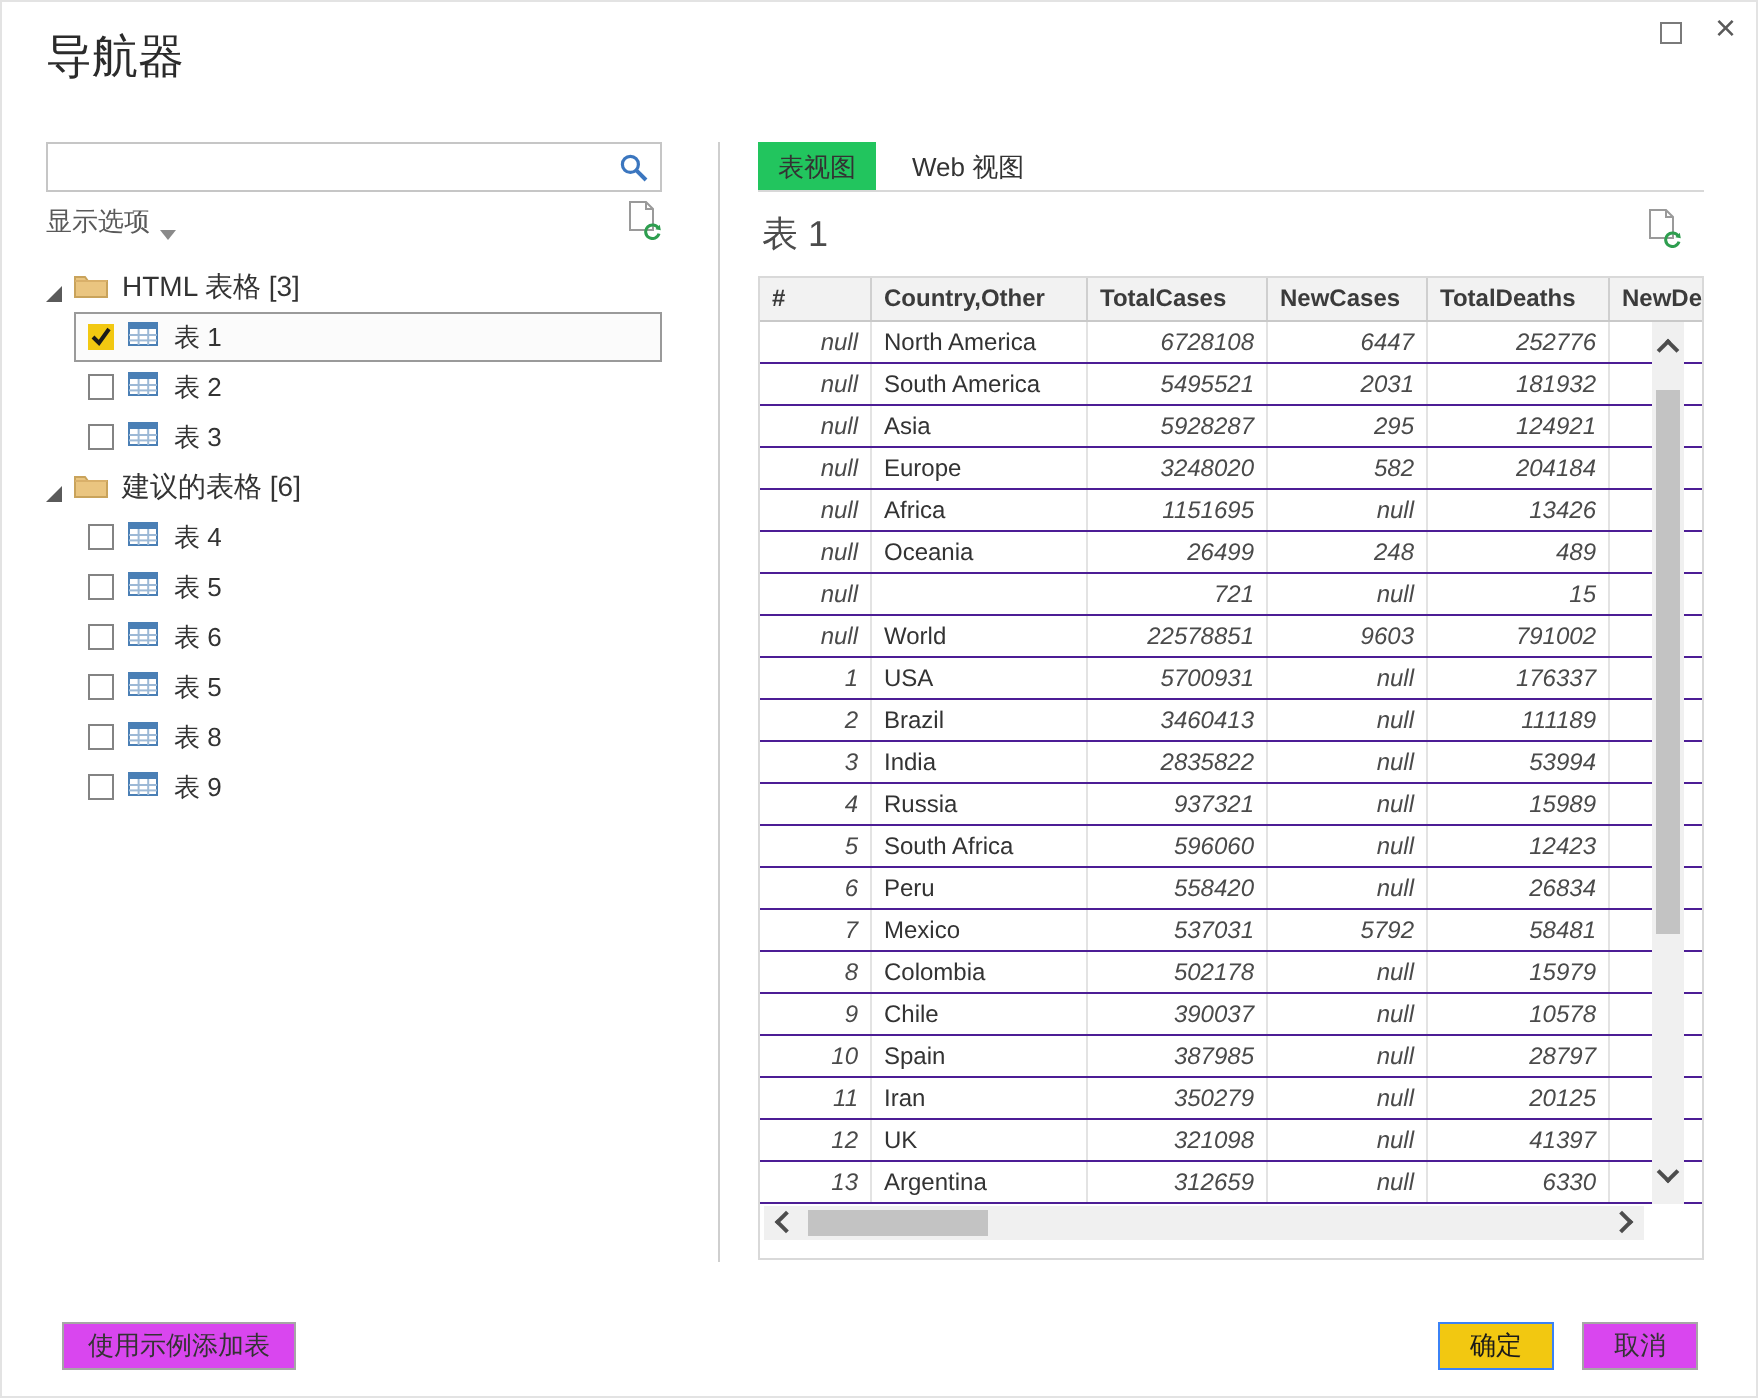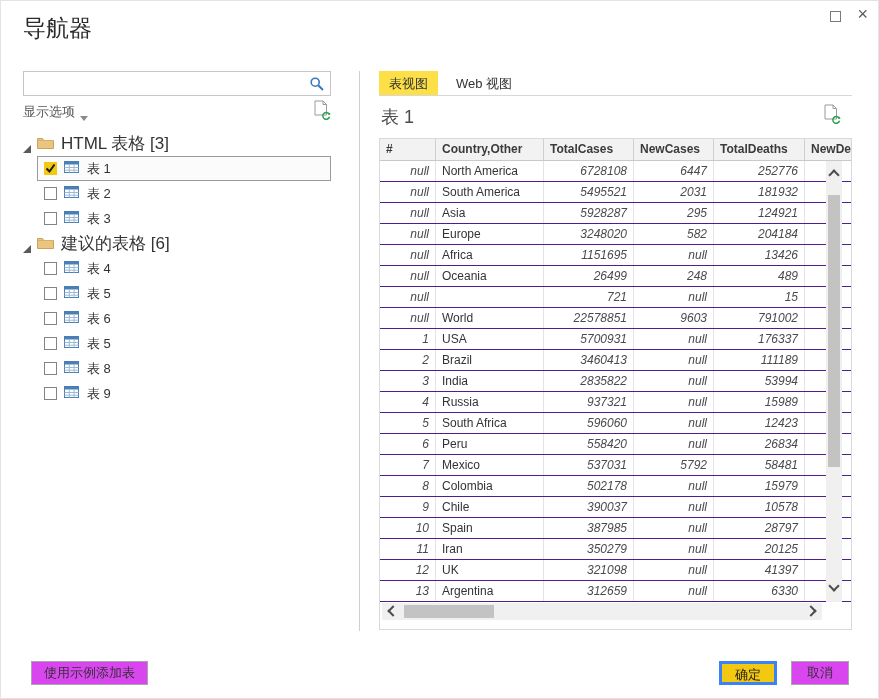--- a/index.html
+++ b/index.html
@@ -18,37 +18,37 @@
   .search-input { position:absolute; inset:0; border:0; outline:none; padding:0 26px 0 6px; font-size:13px; font-family:inherit; background:transparent; }
   .search-icon { position:absolute; right:5px; top:4px; }
 
   .options-row { position:absolute; left:22px; top:101px; width:308px; height:20px; }
   .display-options { font-size:13px; color:#595959; display:inline-flex; align-items:flex-end; gap:5px; }
   .caret-down { width:0; height:0; border-left:4px solid transparent; border-right:4px solid transparent; border-top:5px solid #8a8a8a; display:inline-block; }
   .refresh-doc { position:absolute; right:0; top:-2px; }
 
   
   .tree { position:absolute; left:22px; top:130px; width:308px; }
-  .tree-row { height:25px; display:flex; align-items:center; font-size:17px; color:#333; }
+  .tree-row { height:25px; display:flex; align-items:center; font-size:14px; color:#333; }
   .tree-row .expander { width:10px; height:10px; margin-right:4px; flex:0 0 auto; }
   .folder-icon { margin-right:7px; flex:0 0 auto; }
   .tree-child { margin-left:14px; height:25px; display:flex; align-items:center; padding-left:6px; font-size:13px; border:1px solid transparent; }
   .tree-child.selected { background:#fbfbfb; border:1px solid #9a9a9a; }
   .cb { width:13px; height:13px; margin-right:7px; flex:0 0 auto; position:relative; }
   .cb.unchecked { background:#fff; border:1px solid #838383; }
   .cb.checked { background:#f2c811; }
   .table-icon { margin-right:8px; flex:0 0 auto; }
 
   
   .divider { position:absolute; left:358px; top:70px; width:1px; height:560px; background:#cfcfcf; }
 
   
   .tabs { position:absolute; left:378px; top:70px; height:24px; display:flex; font-size:13px; }
   .tab { padding:4px 10px; margin-right:8px; color:#333; }
-  .tab.selected { background:#fde047; }
+  .tab.selected { background:#22c55e; }
   .tab-sep { position:absolute; left:378px; top:94px; width:473px; height:1px; background:#d8d8d8; }
 
   .preview-title { position:absolute; left:380px; top:104px; font-size:18px; color:#4c4c4c; font-weight:400; }
   .preview-refresh { position:absolute; left:822px; top:103px; }
 
   
   .grid { position:absolute; left:378px; top:137px; width:473px; height:492px; border:1px solid #d9d9d9; background:#fff; overflow:hidden; }
   .g-header { display:flex; height:22px; background:#f2f2f2; border-bottom:1px solid #c9c9c9; }
   .g-header .cell { font-weight:bold; color:#3b3b3b; border-right:1px solid #cfcfcf; }
   .g-row { display:flex; height:21px; border-bottom:1px solid #4c1d95; }
@@ -65,21 +65,21 @@
   .chev-up { transform:rotate(-135deg); left:4px; top:10px; }
   .chev-down { transform:rotate(45deg); left:4px; bottom:12px; }
   .hscroll { position:absolute; left:2px; top:464px; width:440px; height:17px; background:#f0f0f0; }
   .hthumb { position:absolute; left:22px; top:2px; width:90px; height:13px; background:#c3c3c3; }
   .chev-left { transform:rotate(135deg); left:7px; top:4px; }
   .chev-right { transform:rotate(-45deg); right:7px; top:4px; }
 
   
   .btn { position:absolute; height:24px; font-size:13px; font-family:inherit; background:#d946ef; border:1px solid #a6a6a6; color:#333; text-align:center; line-height:22px; padding:0 12px; }
   .btn-add { left:30px; top:660px; }
-  .btn-ok { left:718px; top:660px; width:58px; background:#f2c811; border:3px solid #3b82f6; color:#1a1a1a; }
+  .btn-ok { left:718px; top:660px; width:58px; background:#f2c811; border:1px solid #3b82f6; color:#1a1a1a; }
   .btn-cancel { left:790px; top:660px; width:58px; }
 </style>
 </head>
 <body>
 
 <div class="dialog">
 
   <div class="win-controls">
     <div class="max-box"></div>
     <div class="close-x">×</div>

